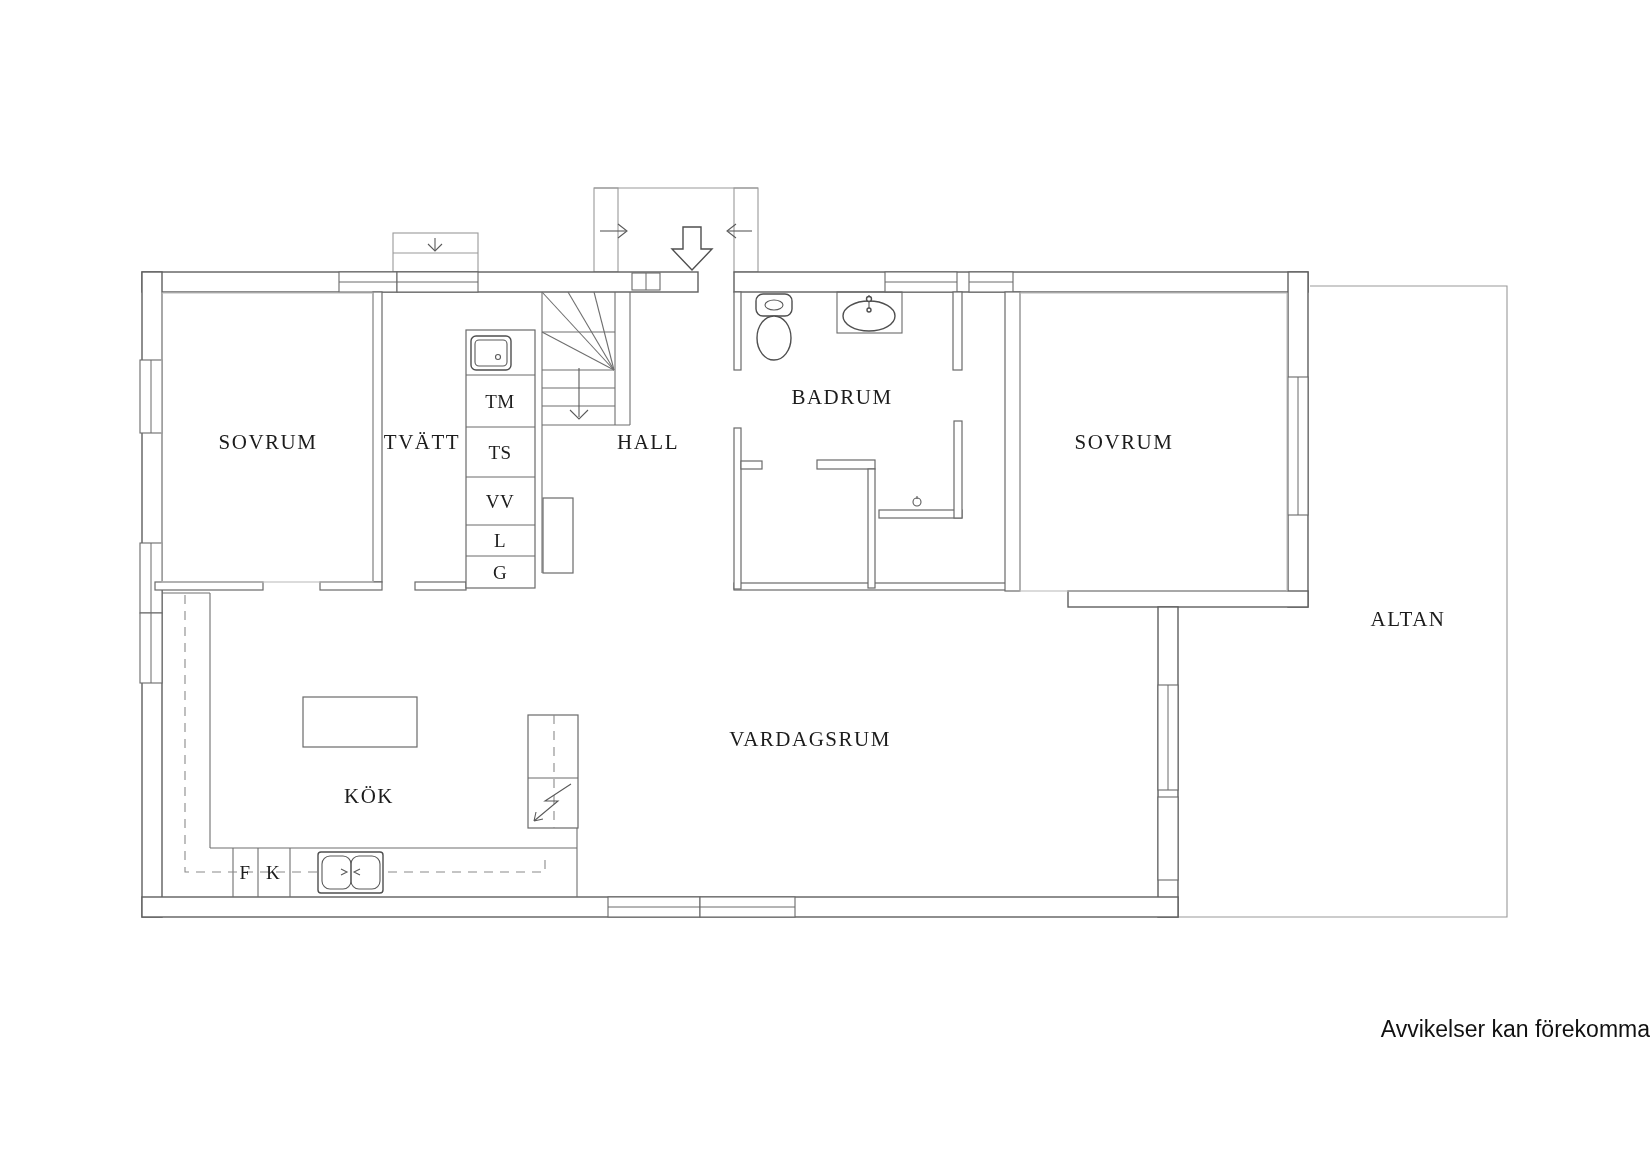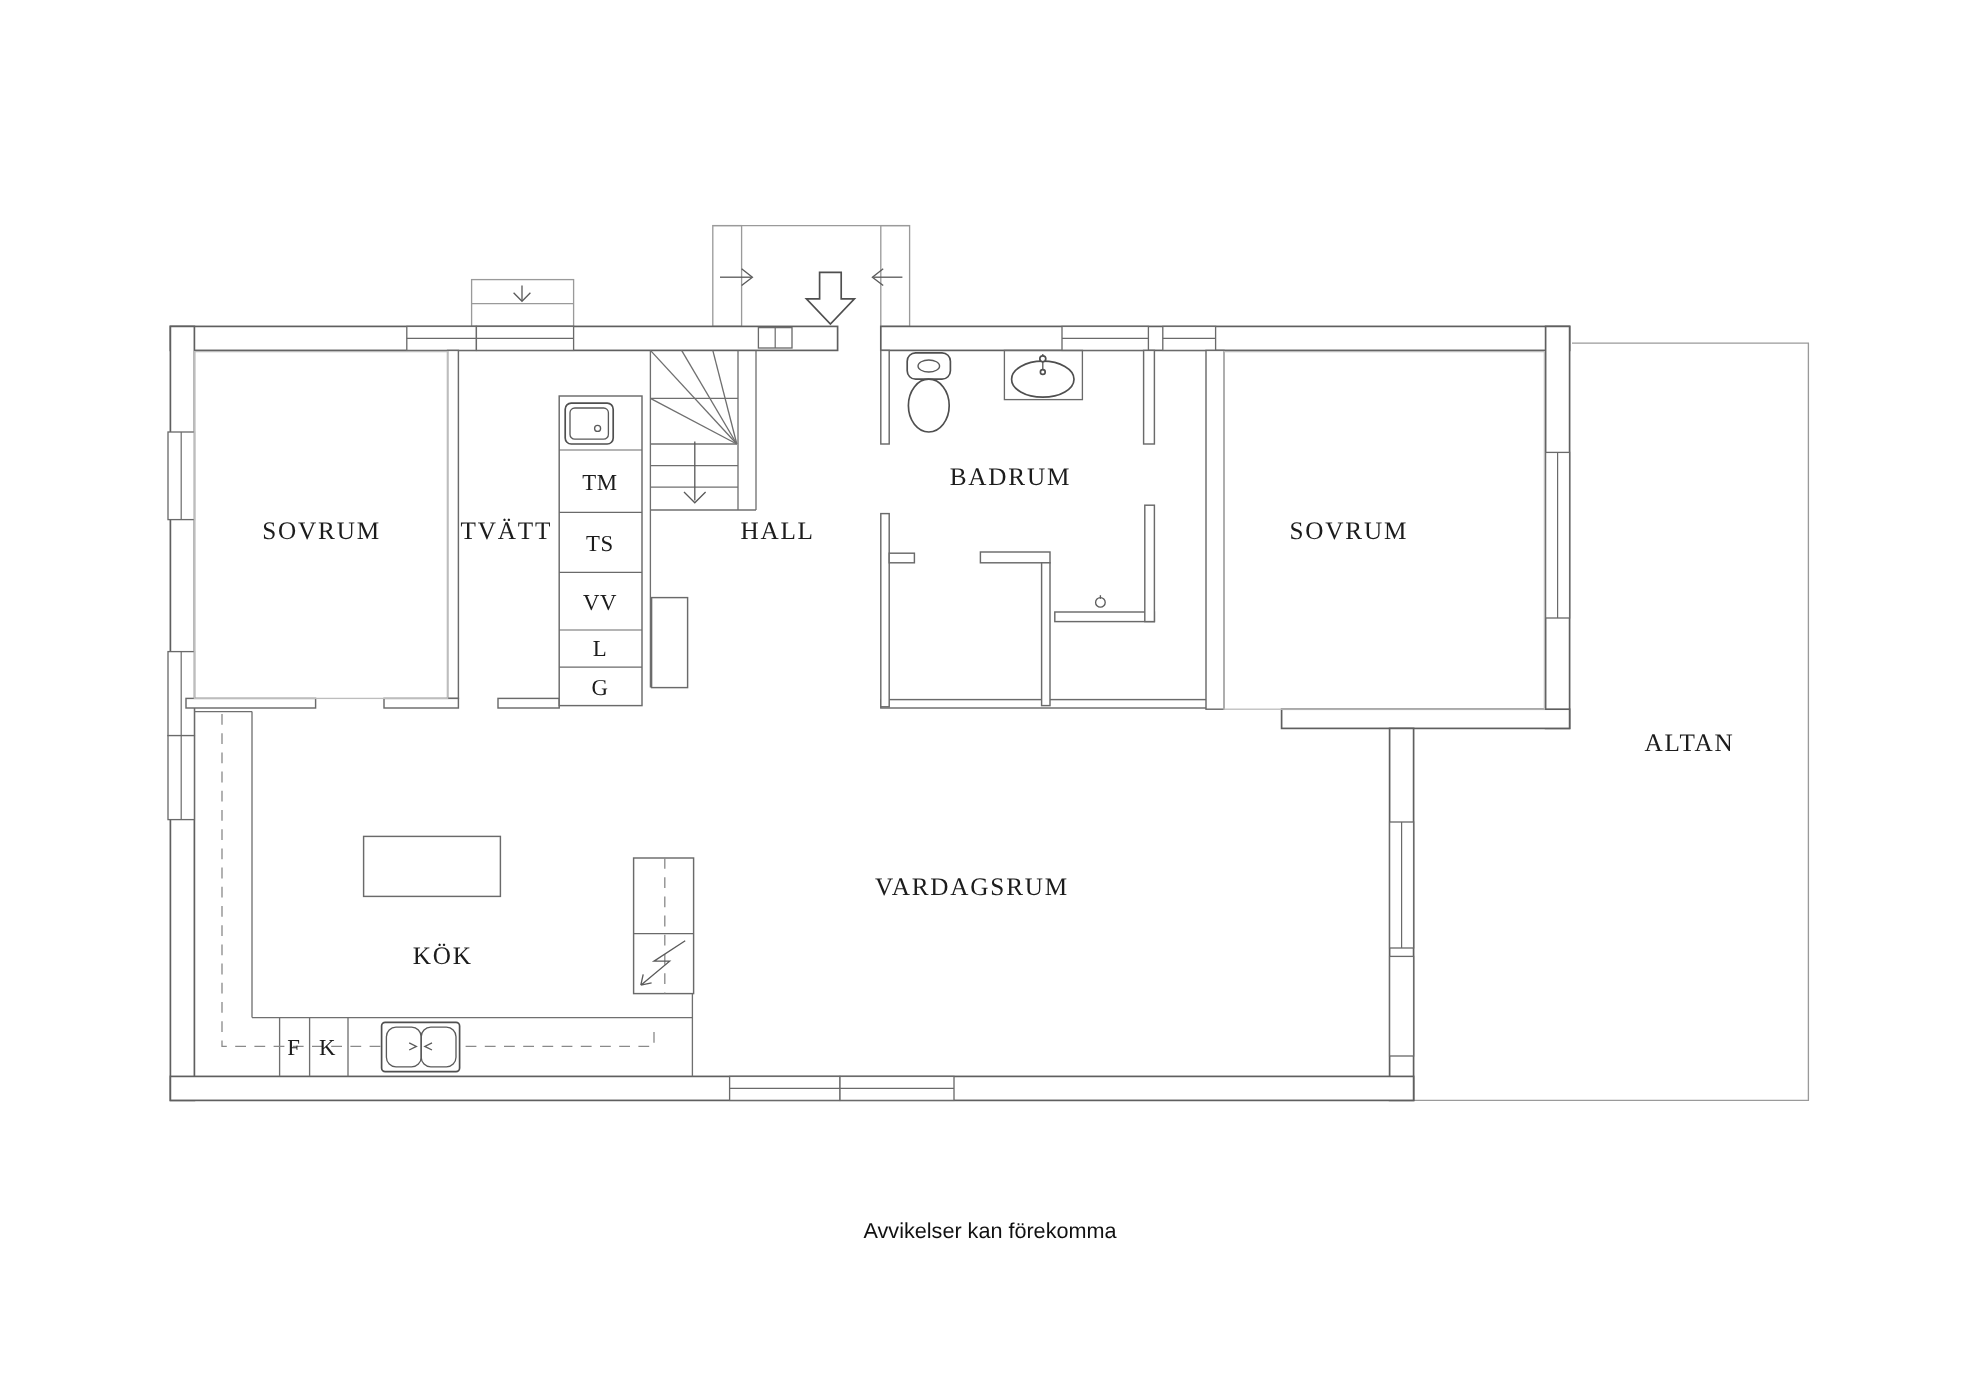--- a/index.html
+++ b/index.html
@@ -1,22 +1,22 @@
 <!DOCTYPE html>
 <html><head>
 <meta charset="utf-8">
 <style>
   html,body{margin:0;padding:0;background:#ffffff;}
   .canvas{position:relative;width:1650px;height:1166px;background:#ffffff;overflow:hidden;
           font-family:"Liberation Serif", serif;}
   svg{position:absolute;left:0;top:0;}
   .room-label{font-family:"Liberation Serif", serif;font-size:21px;letter-spacing:1.5px;fill:#1c1c1c;}
   .small-label{font-family:"Liberation Serif", serif;font-size:19px;letter-spacing:.5px;fill:#1c1c1c;}
-  .caption{position:absolute;left:0;top:1016px;width:100%;text-align:center;
-           font-family:"Liberation Sans", sans-serif;font-size:18px;color:#111;}
+  .caption{position:absolute;left:0;top:1016px;width:100%;text-align:right;
+           font-family:"Liberation Sans", sans-serif;font-size:23px;color:#111;}
   .wall{fill:#ffffff;stroke:#5f5f5f;stroke-width:1.4;}
   .thin{fill:none;stroke:#9a9a9a;stroke-width:1.1;}
   .iwall{fill:#ffffff;stroke:#6a6a6a;stroke-width:1.2;}
   .fix{fill:#ffffff;stroke:#4f4f4f;stroke-width:1.4;}
   .fixthin{fill:none;stroke:#5a5a5a;stroke-width:1.1;}
   .win{fill:#ffffff;stroke:#6a6a6a;stroke-width:1.1;}
   .winline{stroke:#6a6a6a;stroke-width:1;}
   .stair{fill:none;stroke:#6f6f6f;stroke-width:1.1;}
   .dash{fill:none;stroke:#8a8a8a;stroke-width:1.1;stroke-dasharray:9 7;}
 </style>

